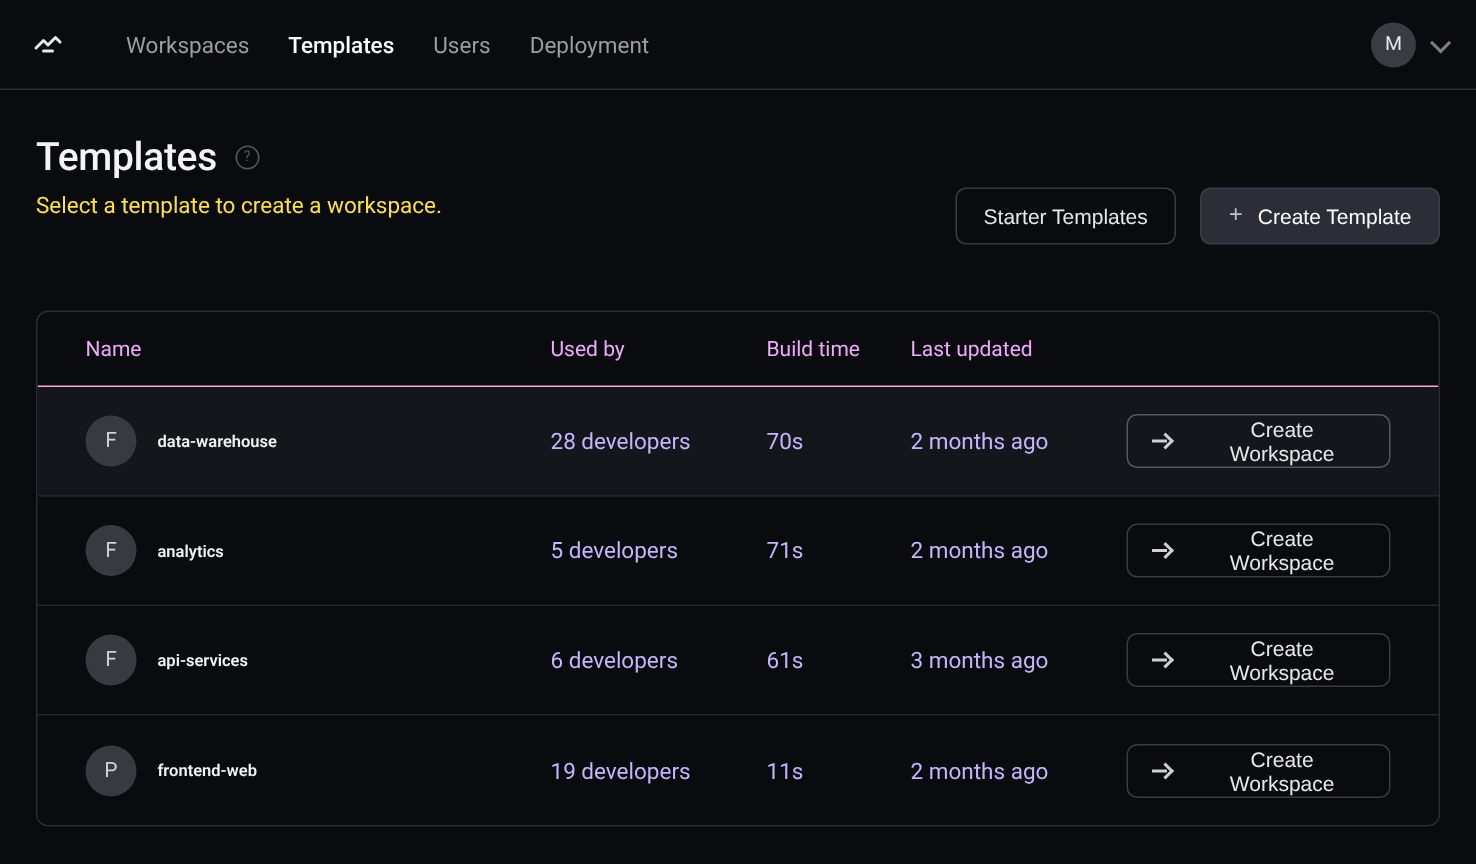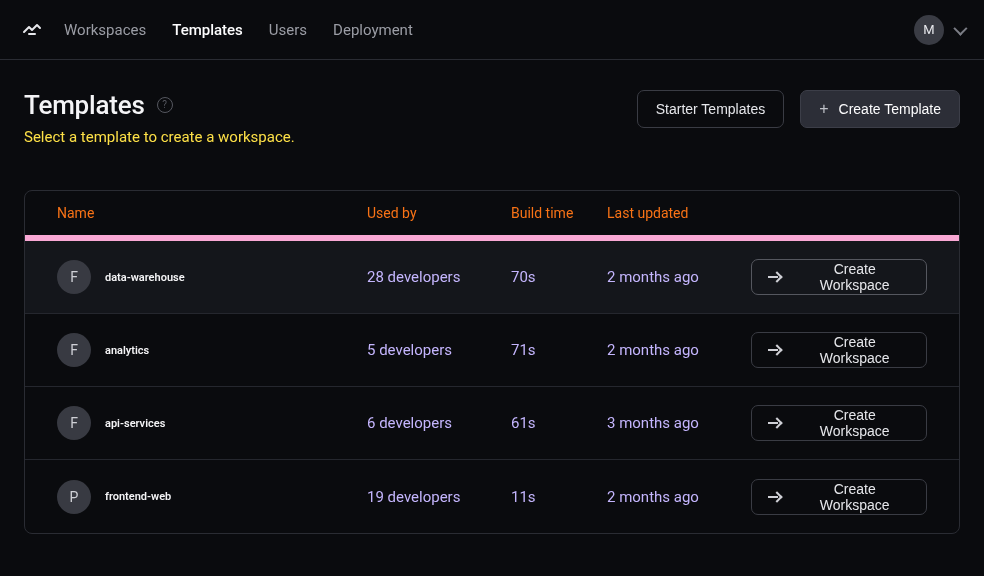--- a/index.html
+++ b/index.html
@@ -14,21 +14,21 @@
   }
   
   .topnav {
     height: 60px;
     border-bottom: 1px solid #2a2c33;
     display: flex;
     align-items: center;
     padding: 0 20px;
     justify-content: space-between;
   }
-  .nav-left { display: flex; align-items: center; gap: 20px; justify-content: flex-end; }
+  .nav-left { display: flex; align-items: center; gap: 40px; justify-content: flex-end; }
   .logo {
     width: 24px; height: 24px; display: flex; align-items: center; justify-content: center;
   }
   .nav-items { display: flex; align-items: center; gap: 26px; }
   .nav-item {
     color: #9b9da5;
     font-size: 15px;
     cursor: pointer;
   }
   .nav-item.active { color: #fdfdfe; font-weight: 500; }
@@ -52,21 +52,21 @@
   }
   .title-block { display: flex; flex-direction: column; gap: 8px; }
   .title-row { display: flex; align-items: center; gap: 12px; }
   .page-title { font-size: 26px; font-weight: 500; color: #f4f4f6; letter-spacing: -0.2px; }
   .help-icon {
     width: 16px; height: 16px; border: 1.5px solid #55575f; border-radius: 50%;
     display: flex; align-items: center; justify-content: center;
     font-size: 10px; color: #55575f; cursor: pointer; line-height: 1;
   }
   .subtitle { color: #fde047; font-size: 15px; }
-  .header-actions { display: flex; gap: 16px; align-items: flex-end; }
+  .header-actions { display: flex; gap: 16px; align-items: flex-end; margin-top: 35px; }
   .btn {
     height: 38px; padding: 0 18px; border-radius: 7px; font-size: 14px;
     display: inline-flex; align-items: center; gap: 10px; cursor: pointer;
     border: 1px solid #3a3c44; background: transparent; color: #e6e7eb;
   }
   .btn.primary { background: #2c2e37; border-color: #3c3e48; color: #fdfdfe; }
   .plus-icon { font-size: 16px; color: #bfc1c8; line-height: 1; }
   
   .table {
     border: 1px solid #2a2c33;
@@ -74,23 +74,23 @@
     overflow: hidden;
   }
   .thead, .trow {
     display: grid;
     grid-template-columns: 310px 144px 96px 144px 1fr;
     align-items: center;
     padding: 0 32px;
   }
   .thead {
     height: 50px;
-    color: #f97316;
+    color: #f0abfc;
     font-size: 14px;
-    border-bottom: 6px solid #f9a8d4;
+    border-bottom: 1px solid #f9a8d4;
   }
   .trow {
     height: 73px;
     border-bottom: 1px solid #25272e;
   }
   .trow.hovered { background: #14161b; }
   .trow:last-child { border-bottom: none; }
   .name-cell { display: flex; align-items: center; gap: 14px; }
   .row-avatar {
     width: 34px; height: 34px; border-radius: 50%;

